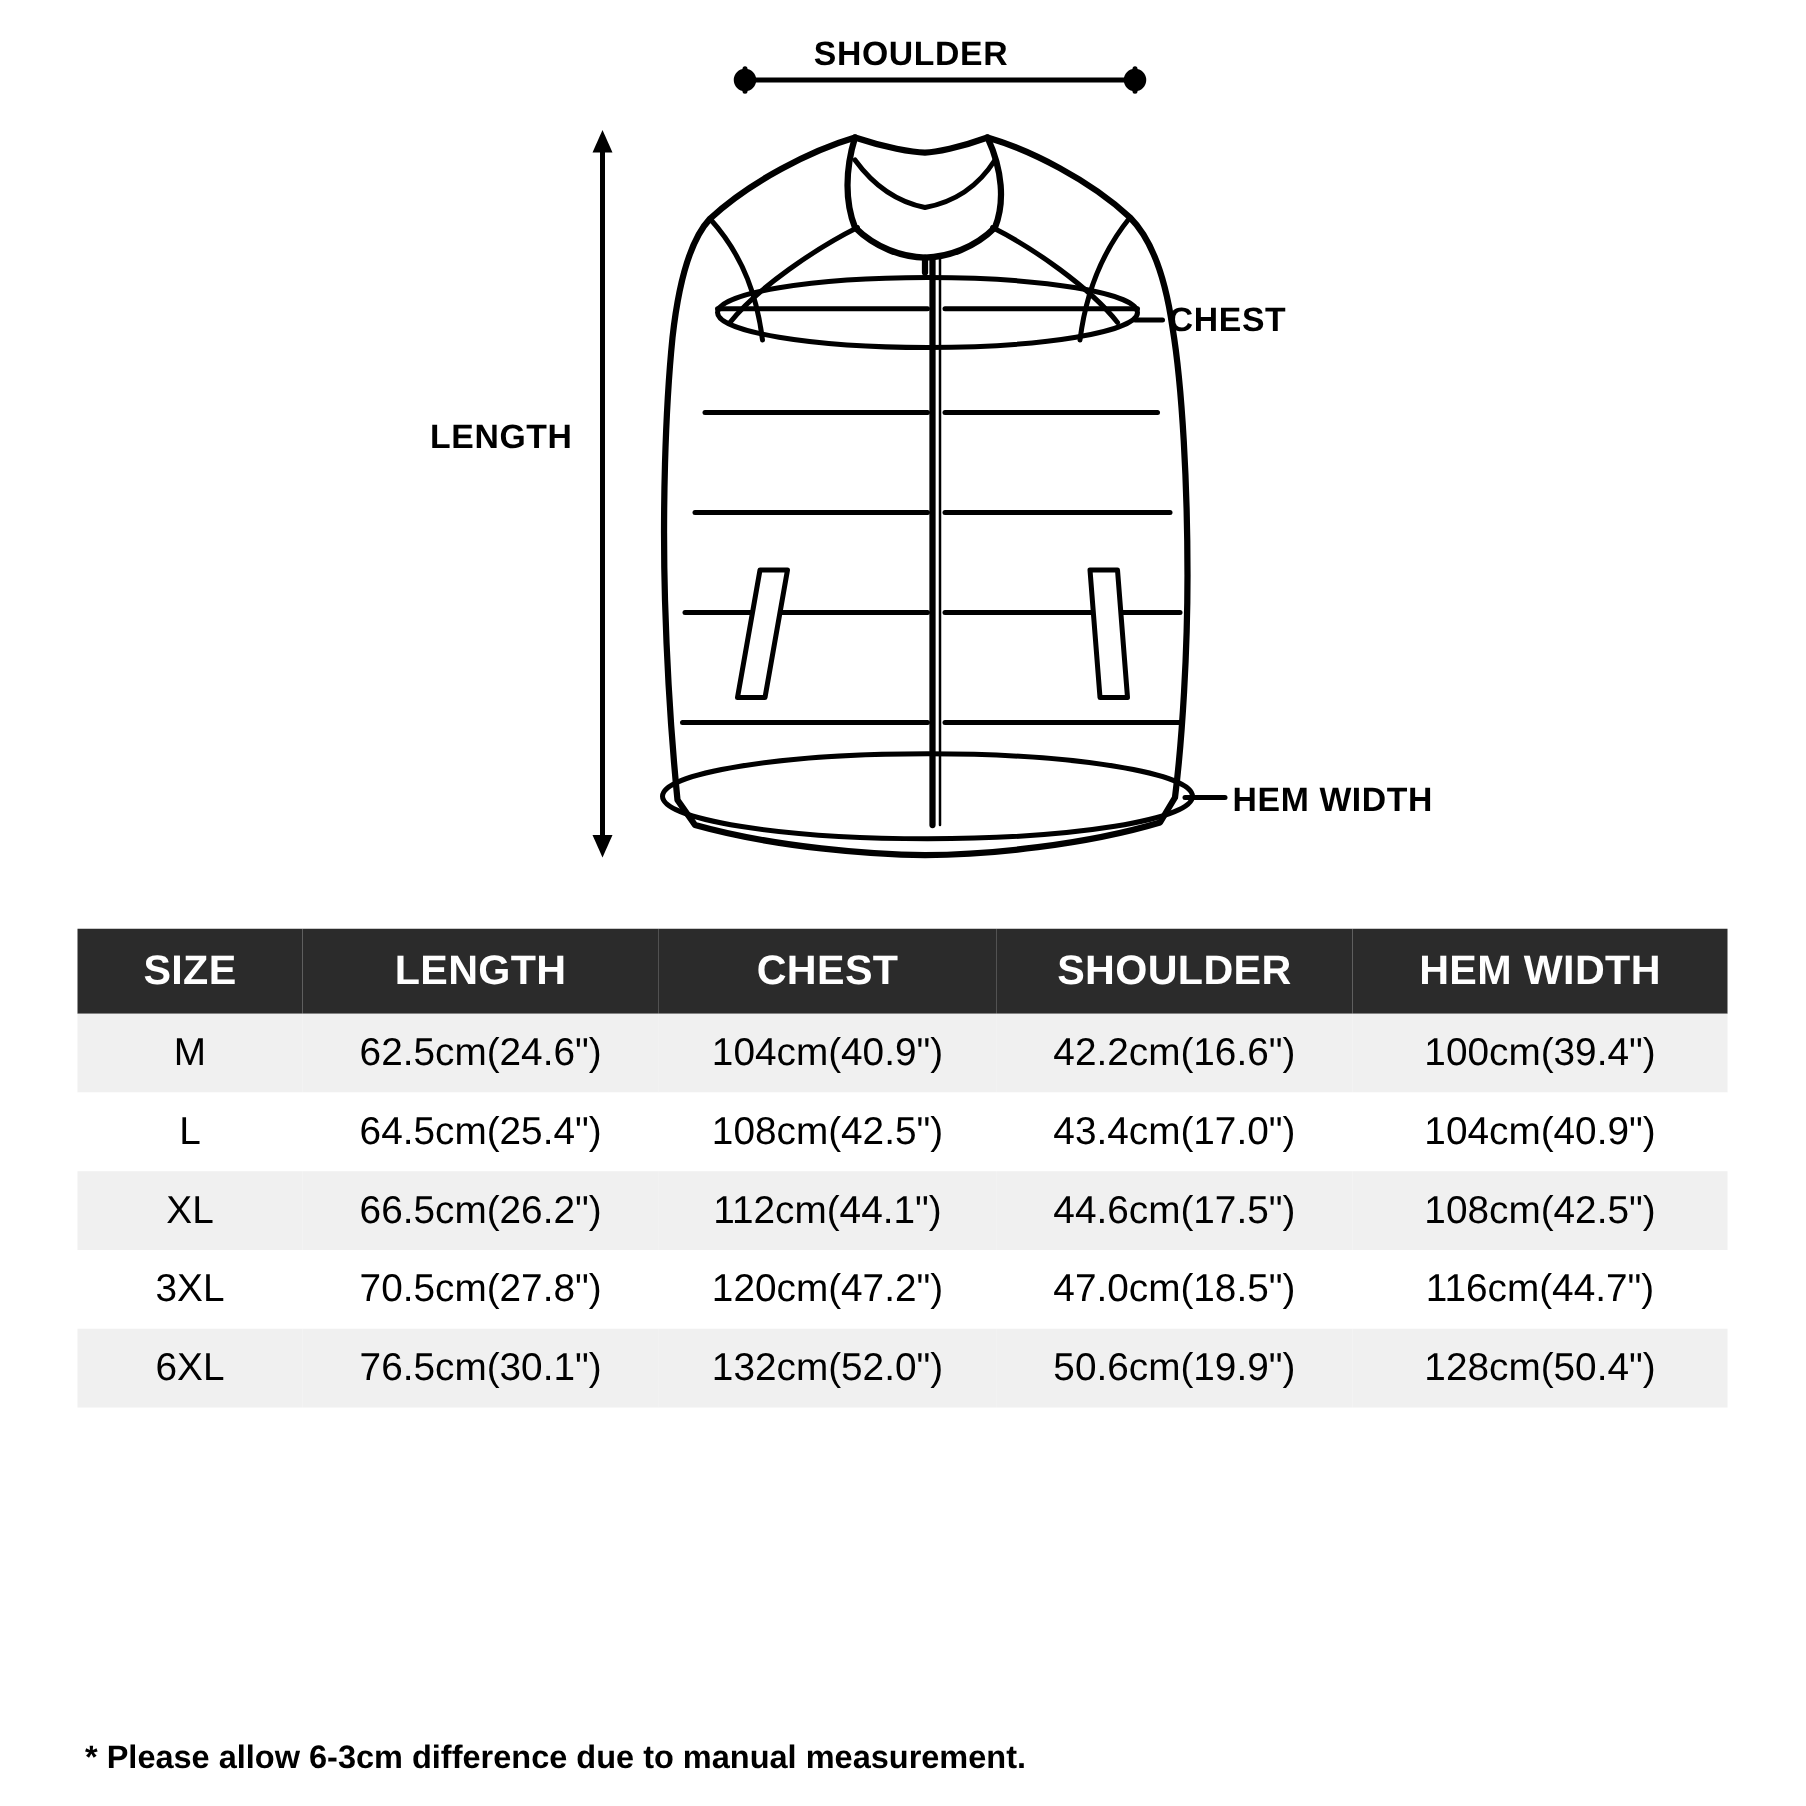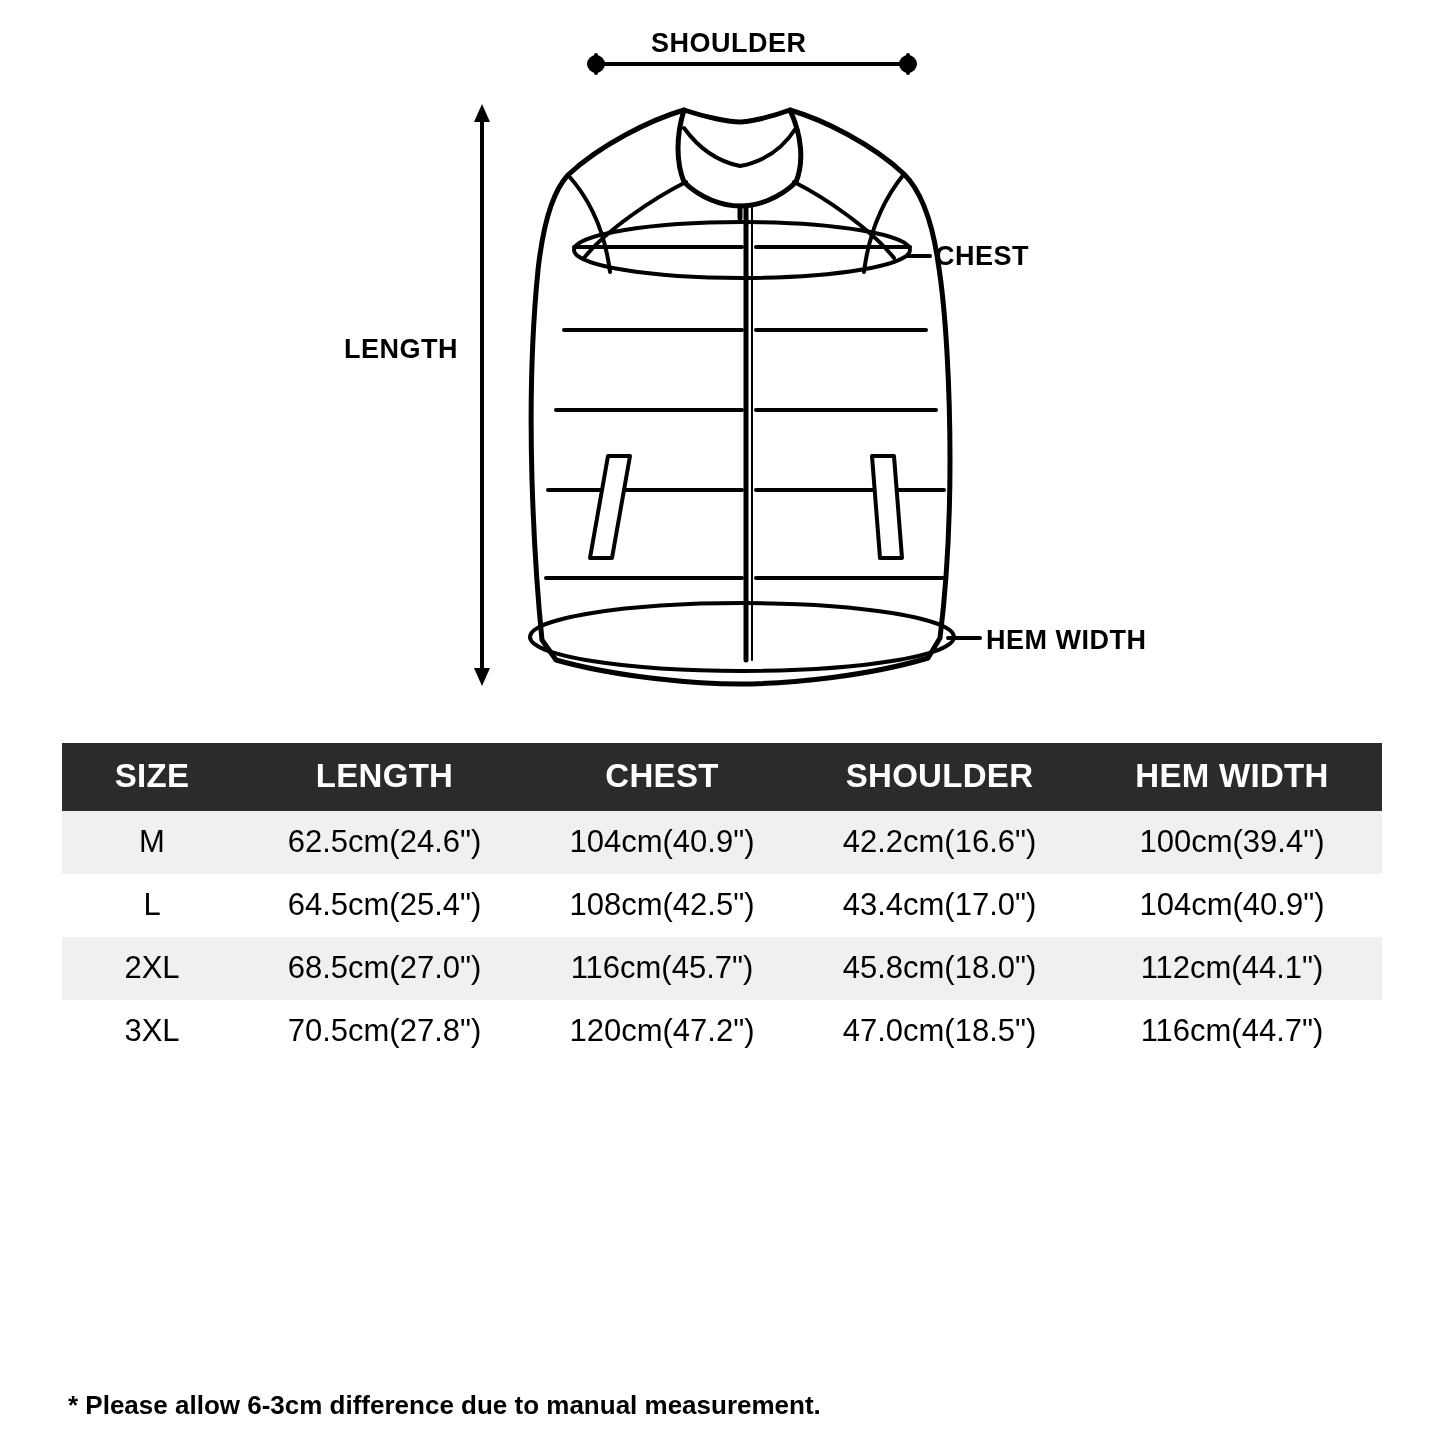--- a/index.html
+++ b/index.html
@@ -203,32 +203,39 @@
           <td>100cm(39.4")</td>
         </tr>
         <tr>
           <td>L</td>
           <td>64.5cm(25.4")</td>
           <td>108cm(42.5")</td>
           <td>43.4cm(17.0")</td>
           <td>104cm(40.9")</td>
         </tr>
         <tr>
-          <td>2XL</td>
-          <td>68.5cm(27.0")</td>
-          <td>116cm(45.7")</td>
-          <td>45.8cm(18.0")</td>
+          <td>XL</td>
+          <td>66.5cm(26.2")</td>
           <td>112cm(44.1")</td>
+          <td>44.6cm(17.5")</td>
+          <td>108cm(42.5")</td>
         </tr>
         <tr>
           <td>3XL</td>
           <td>70.5cm(27.8")</td>
           <td>120cm(47.2")</td>
           <td>47.0cm(18.5")</td>
           <td>116cm(44.7")</td>
         </tr>
+        <tr>
+          <td>6XL</td>
+          <td>76.5cm(30.1")</td>
+          <td>132cm(52.0")</td>
+          <td>50.6cm(19.9")</td>
+          <td>128cm(50.4")</td>
+        </tr>
       </tbody>
     </table>
   </div>
 
   <div class="note">* Please allow 6-3cm difference due to manual measurement.</div>
 
 </div>
 
 </body></html>

